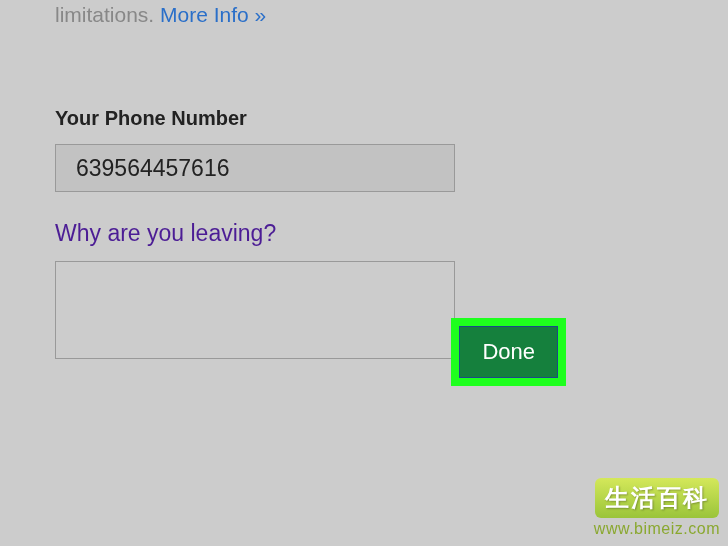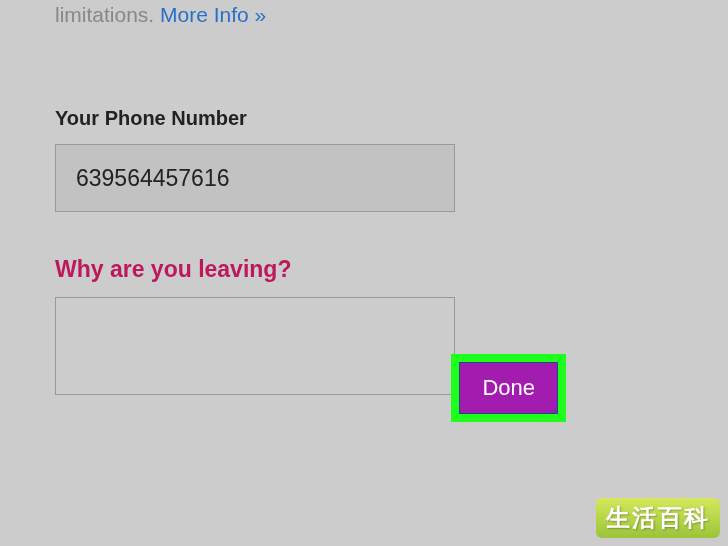--- a/index.html
+++ b/index.html
@@ -28,53 +28,53 @@
     }
     .label-phone {
       font-size: 20px;
       font-weight: bold;
       color: #222222;
       margin-top: 78px;
       margin-bottom: 14px;
     }
     .phone-input {
       width: 400px;
-      height: 68px;
+      height: 48px;
       background: #c2c2c2;
       border: 1px solid #999999;
       font-size: 23px;
       color: #222222;
       padding: 0 20px;
       font-family: inherit;
     }
     .label-reason {
       font-size: 23px;
-      font-weight: bold;
-      color: #be185d;
-      margin-top: 44px;
+      font-weight: normal;
+      color: #4c1d95;
+      margin-top: 28px;
       margin-bottom: 14px;
     }
     .reason-textarea {
       width: 400px;
       height: 98px;
       background: #cccccc;
       border: 1px solid #999999;
       font-size: 20px;
       padding: 10px;
       resize: none;
       font-family: inherit;
     }
     .done-wrapper {
       display: inline-block;
       border: 8px solid #1eff1e;
       margin-top: 48px;
       margin-left: -8px;
     }
     .done-button {
-      background: #a21caf;
+      background: #15803d;
       color: #ffffff;
       font-size: 22px;
       border: 1px solid #1a4a8a;
       padding: 12px 22px;
       cursor: pointer;
       font-family: inherit;
     }
     .watermark {
       position: absolute;
       right: 8px;
@@ -113,16 +113,17 @@
 
 <div class="label-reason">Why are you leaving?</div>
 <textarea class="reason-textarea" style=""></textarea>
 
 <div class="done-wrapper">
   <button class="done-button">Done</button>
 </div>
 
 <div class="watermark">
   <div class="watermark-top">生活百科</div>
+  <div class="watermark-bottom">www.bimeiz.com</div>
 </div>
 
 
 
 
 </body></html>

